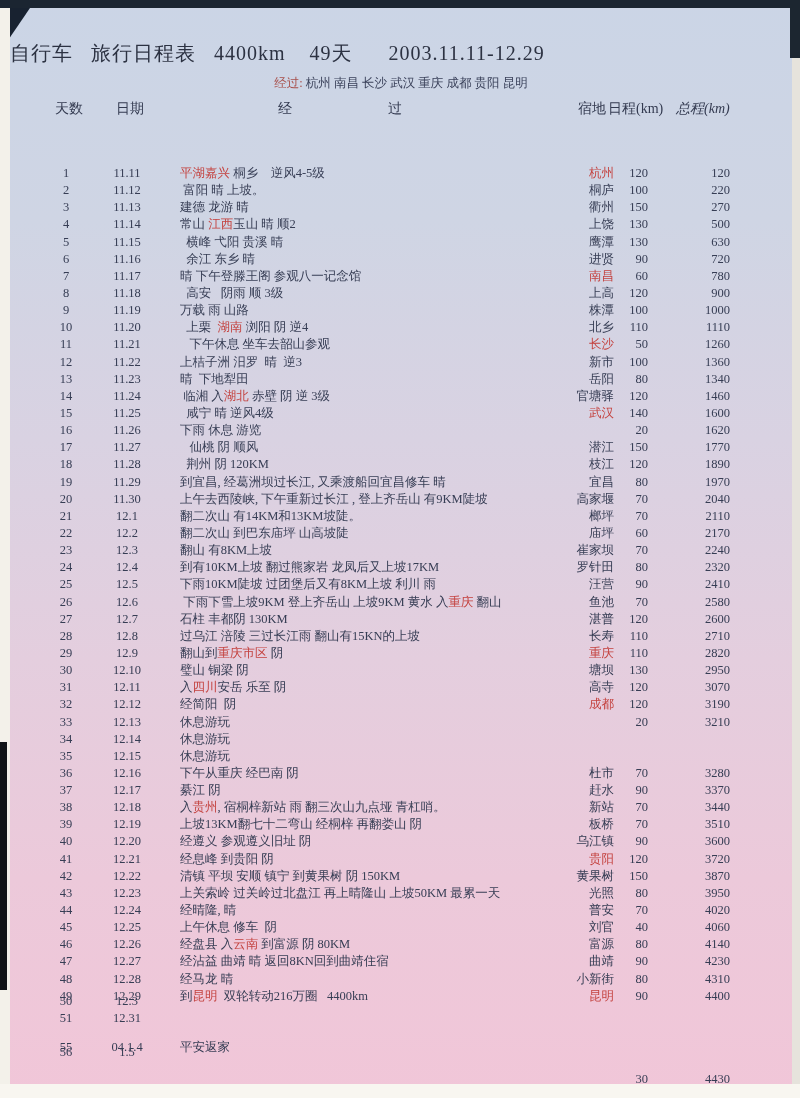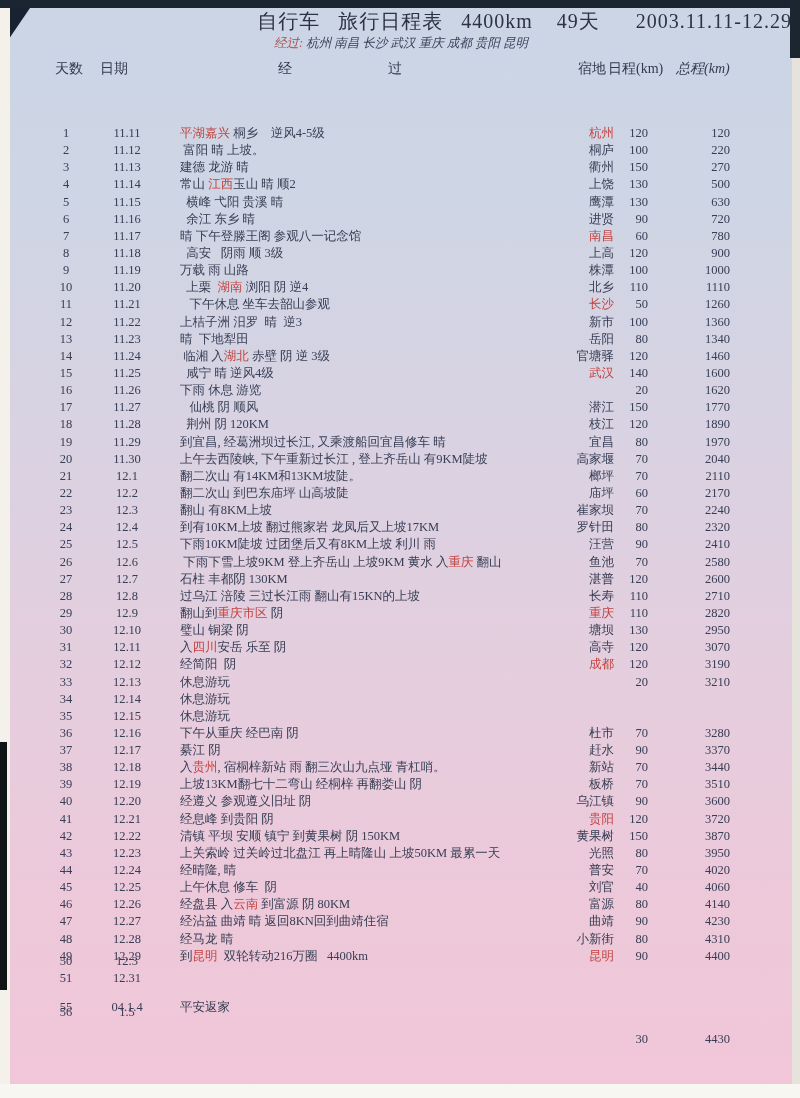--- a/index.html
+++ b/index.html
@@ -13,29 +13,29 @@
   .edge-top{position:absolute;top:0;left:0;width:800px;height:8px;background:#1b2531;}
   .edge-corner{position:absolute;top:8px;left:0;width:30px;height:44px;background:#182230;
     clip-path:polygon(0 0,100% 0,0 100%);}
   .edge-right-dark{position:absolute;top:0;right:0;width:10px;height:58px;background:#1c2630;}
   .edge-right-light{position:absolute;top:58px;right:0;width:8px;height:1040px;background:#e6e3dc;}
   .edge-left-light{position:absolute;top:8px;left:0;width:10px;height:1090px;background:#f3f1ea;}
   .edge-left-dark{position:absolute;top:742px;left:0;width:7px;height:248px;background:#101417;}
   .edge-bottom{position:absolute;bottom:0;left:0;width:800px;height:14px;background:#f8f6f0;}
 
   .page{position:absolute;top:8px;left:10px;right:8px;bottom:14px;}
-  .title{text-align:right;font-size:20px;letter-spacing:1px;
+  .title{margin-top:32px;text-align:left;font-size:20px;letter-spacing:1px;
     color:#2c3242;white-space:pre;font-weight:500;}
-  .subtitle{text-align:center;font-size:12.5px;color:#3a415a;white-space:pre;font-style:italic;}
+  .subtitle{margin-top:8px;text-align:center;font-size:12.5px;color:#3a415a;white-space:pre;}
   .subtitle .lbl{color:#a8504b;}
 
   .thead{position:relative;height:22px;margin-top:8px;font-size:14px;color:#333a50;}
   .thead span{position:absolute;white-space:nowrap;}
   .h-day{left:34px;width:50px;text-align:center;}
-  .h-date{left:74px;width:60px;text-align:center;}
+  .h-date{left:74px;width:60px;text-align:right;}
   .h-route-a{left:268px;}
   .h-route-b{left:378px;}
   .h-stay{left:552px;width:60px;text-align:center;}
   .h-daily{left:598px;}
   .h-total{left:666px;font-style:italic;}
 
   .rows{margin-top:2px;}
   .row{display:grid;grid-template-columns:44px 78px 1fr 84px 44px 88px;
     padding-left:34px;padding-right:46px;height:17.15px;align-items:baseline;
     font-size:12.5px;line-height:17px;}

